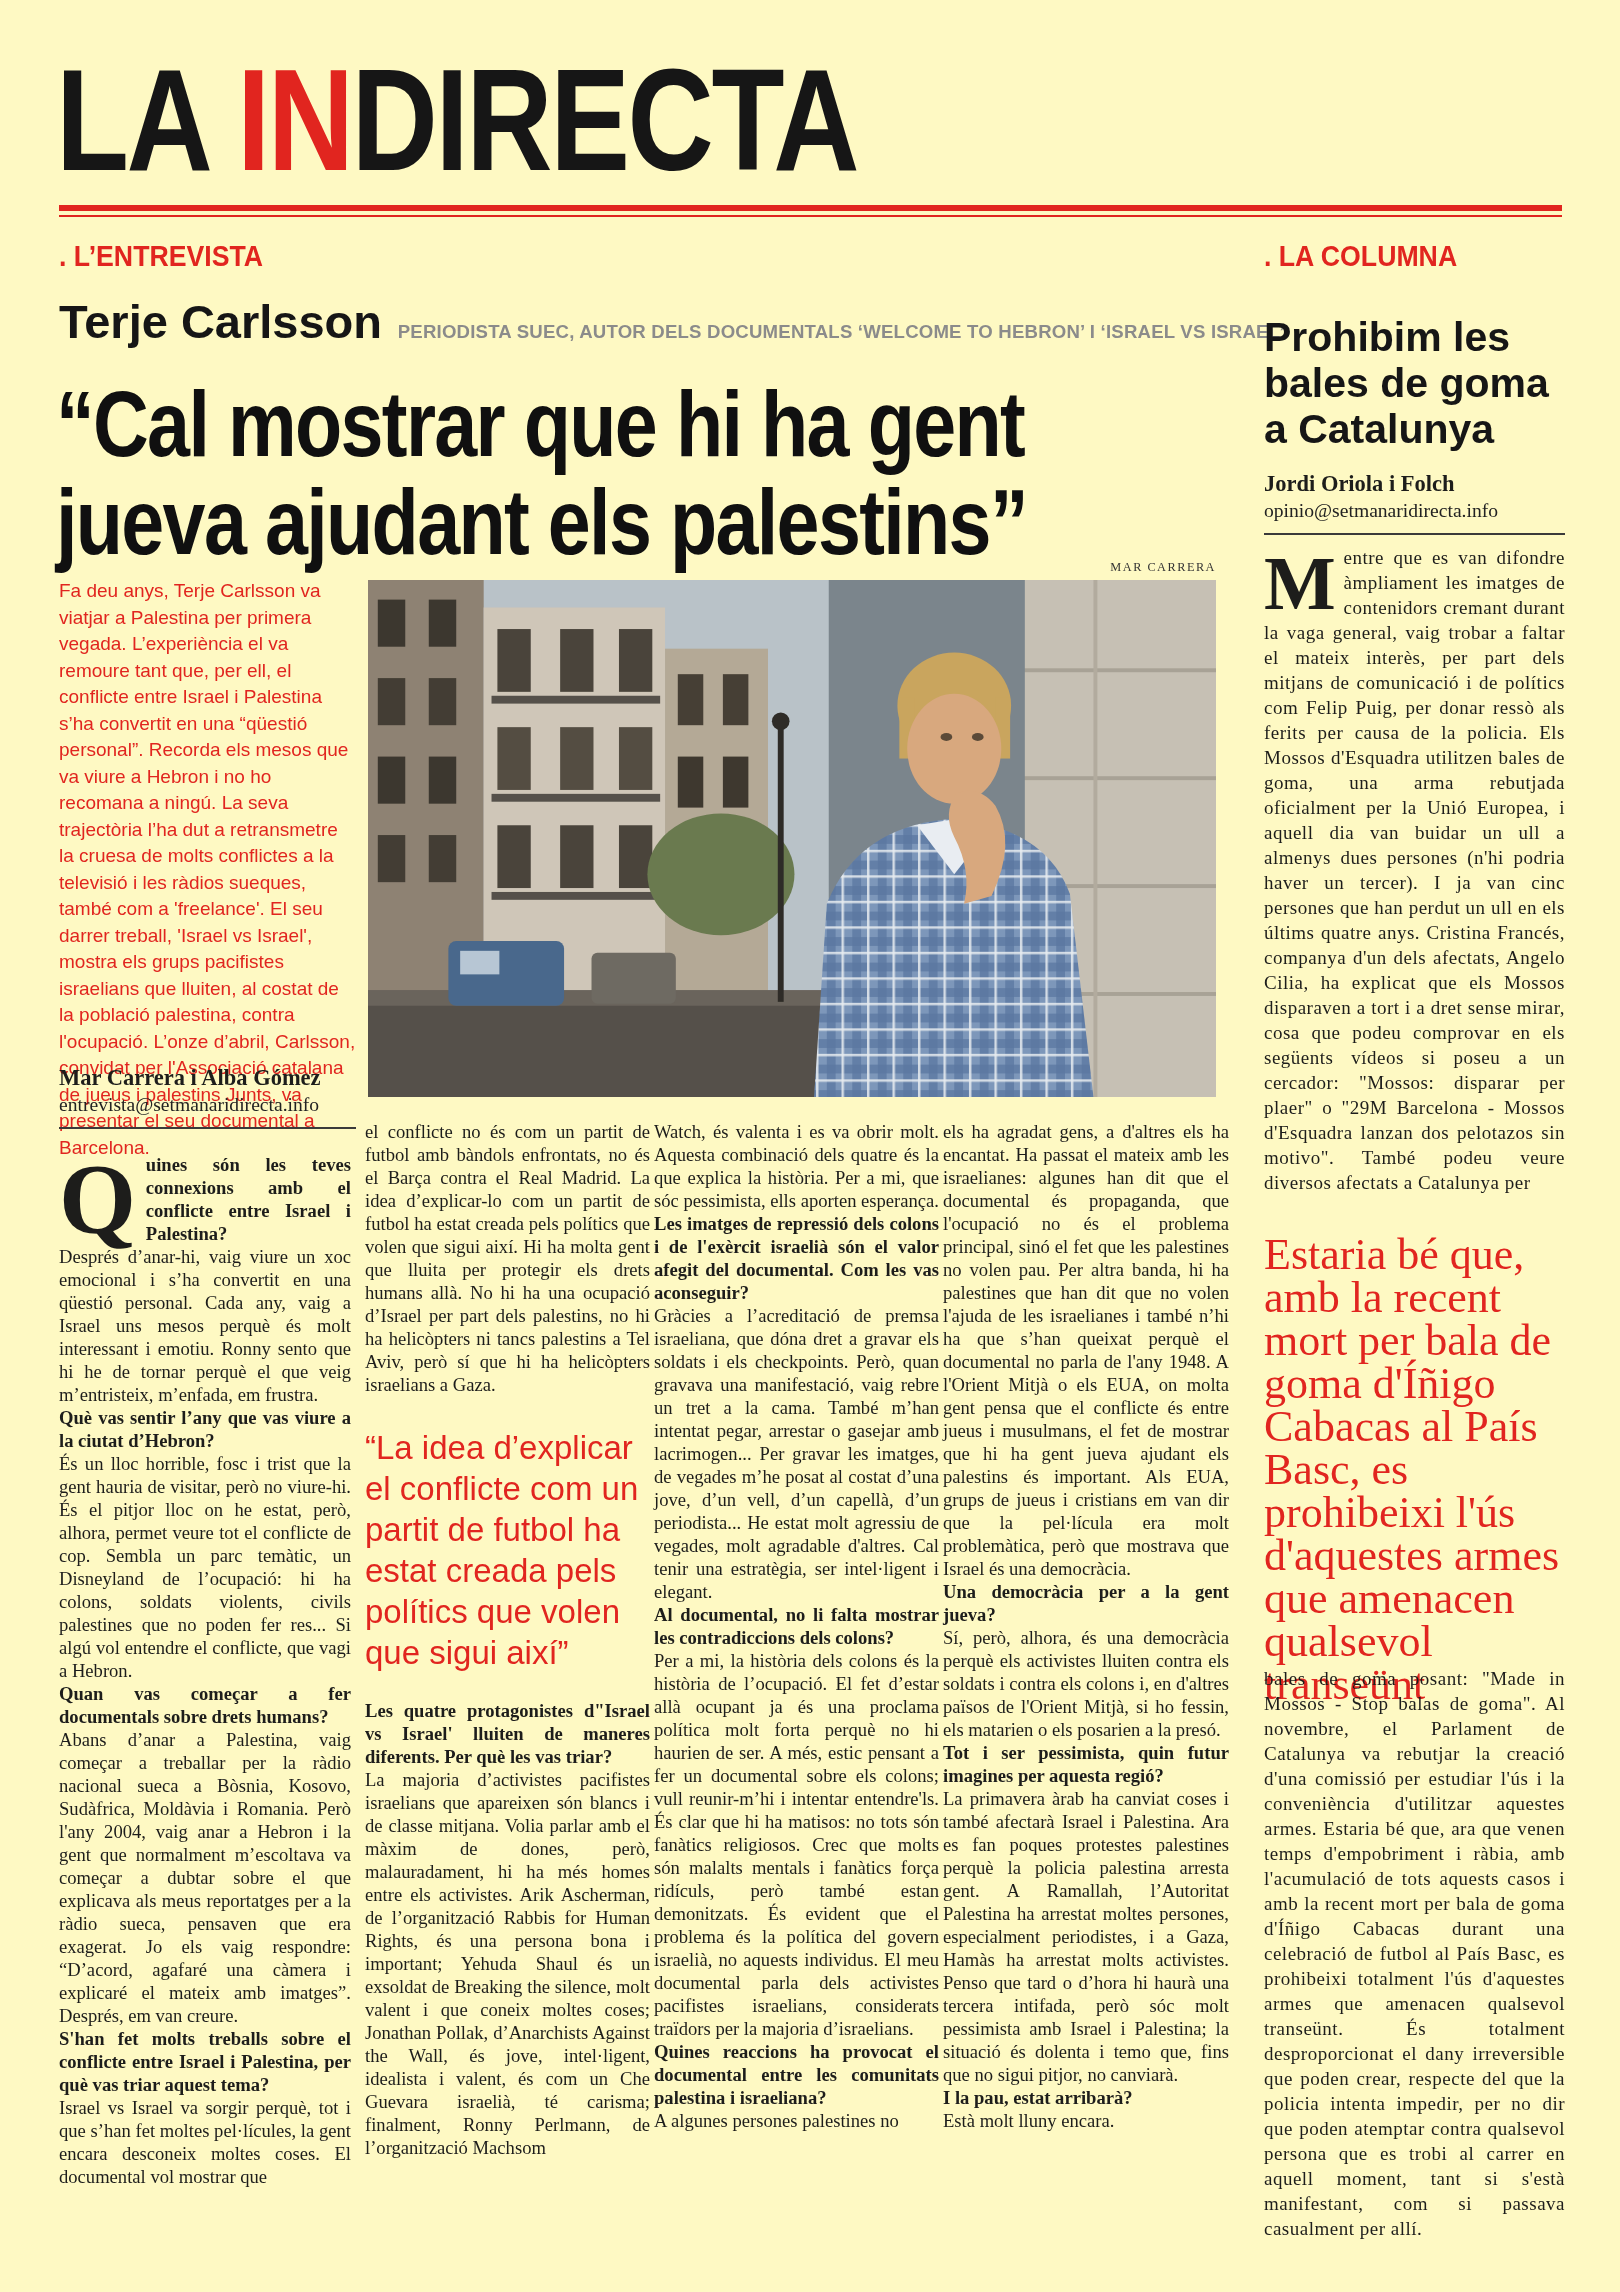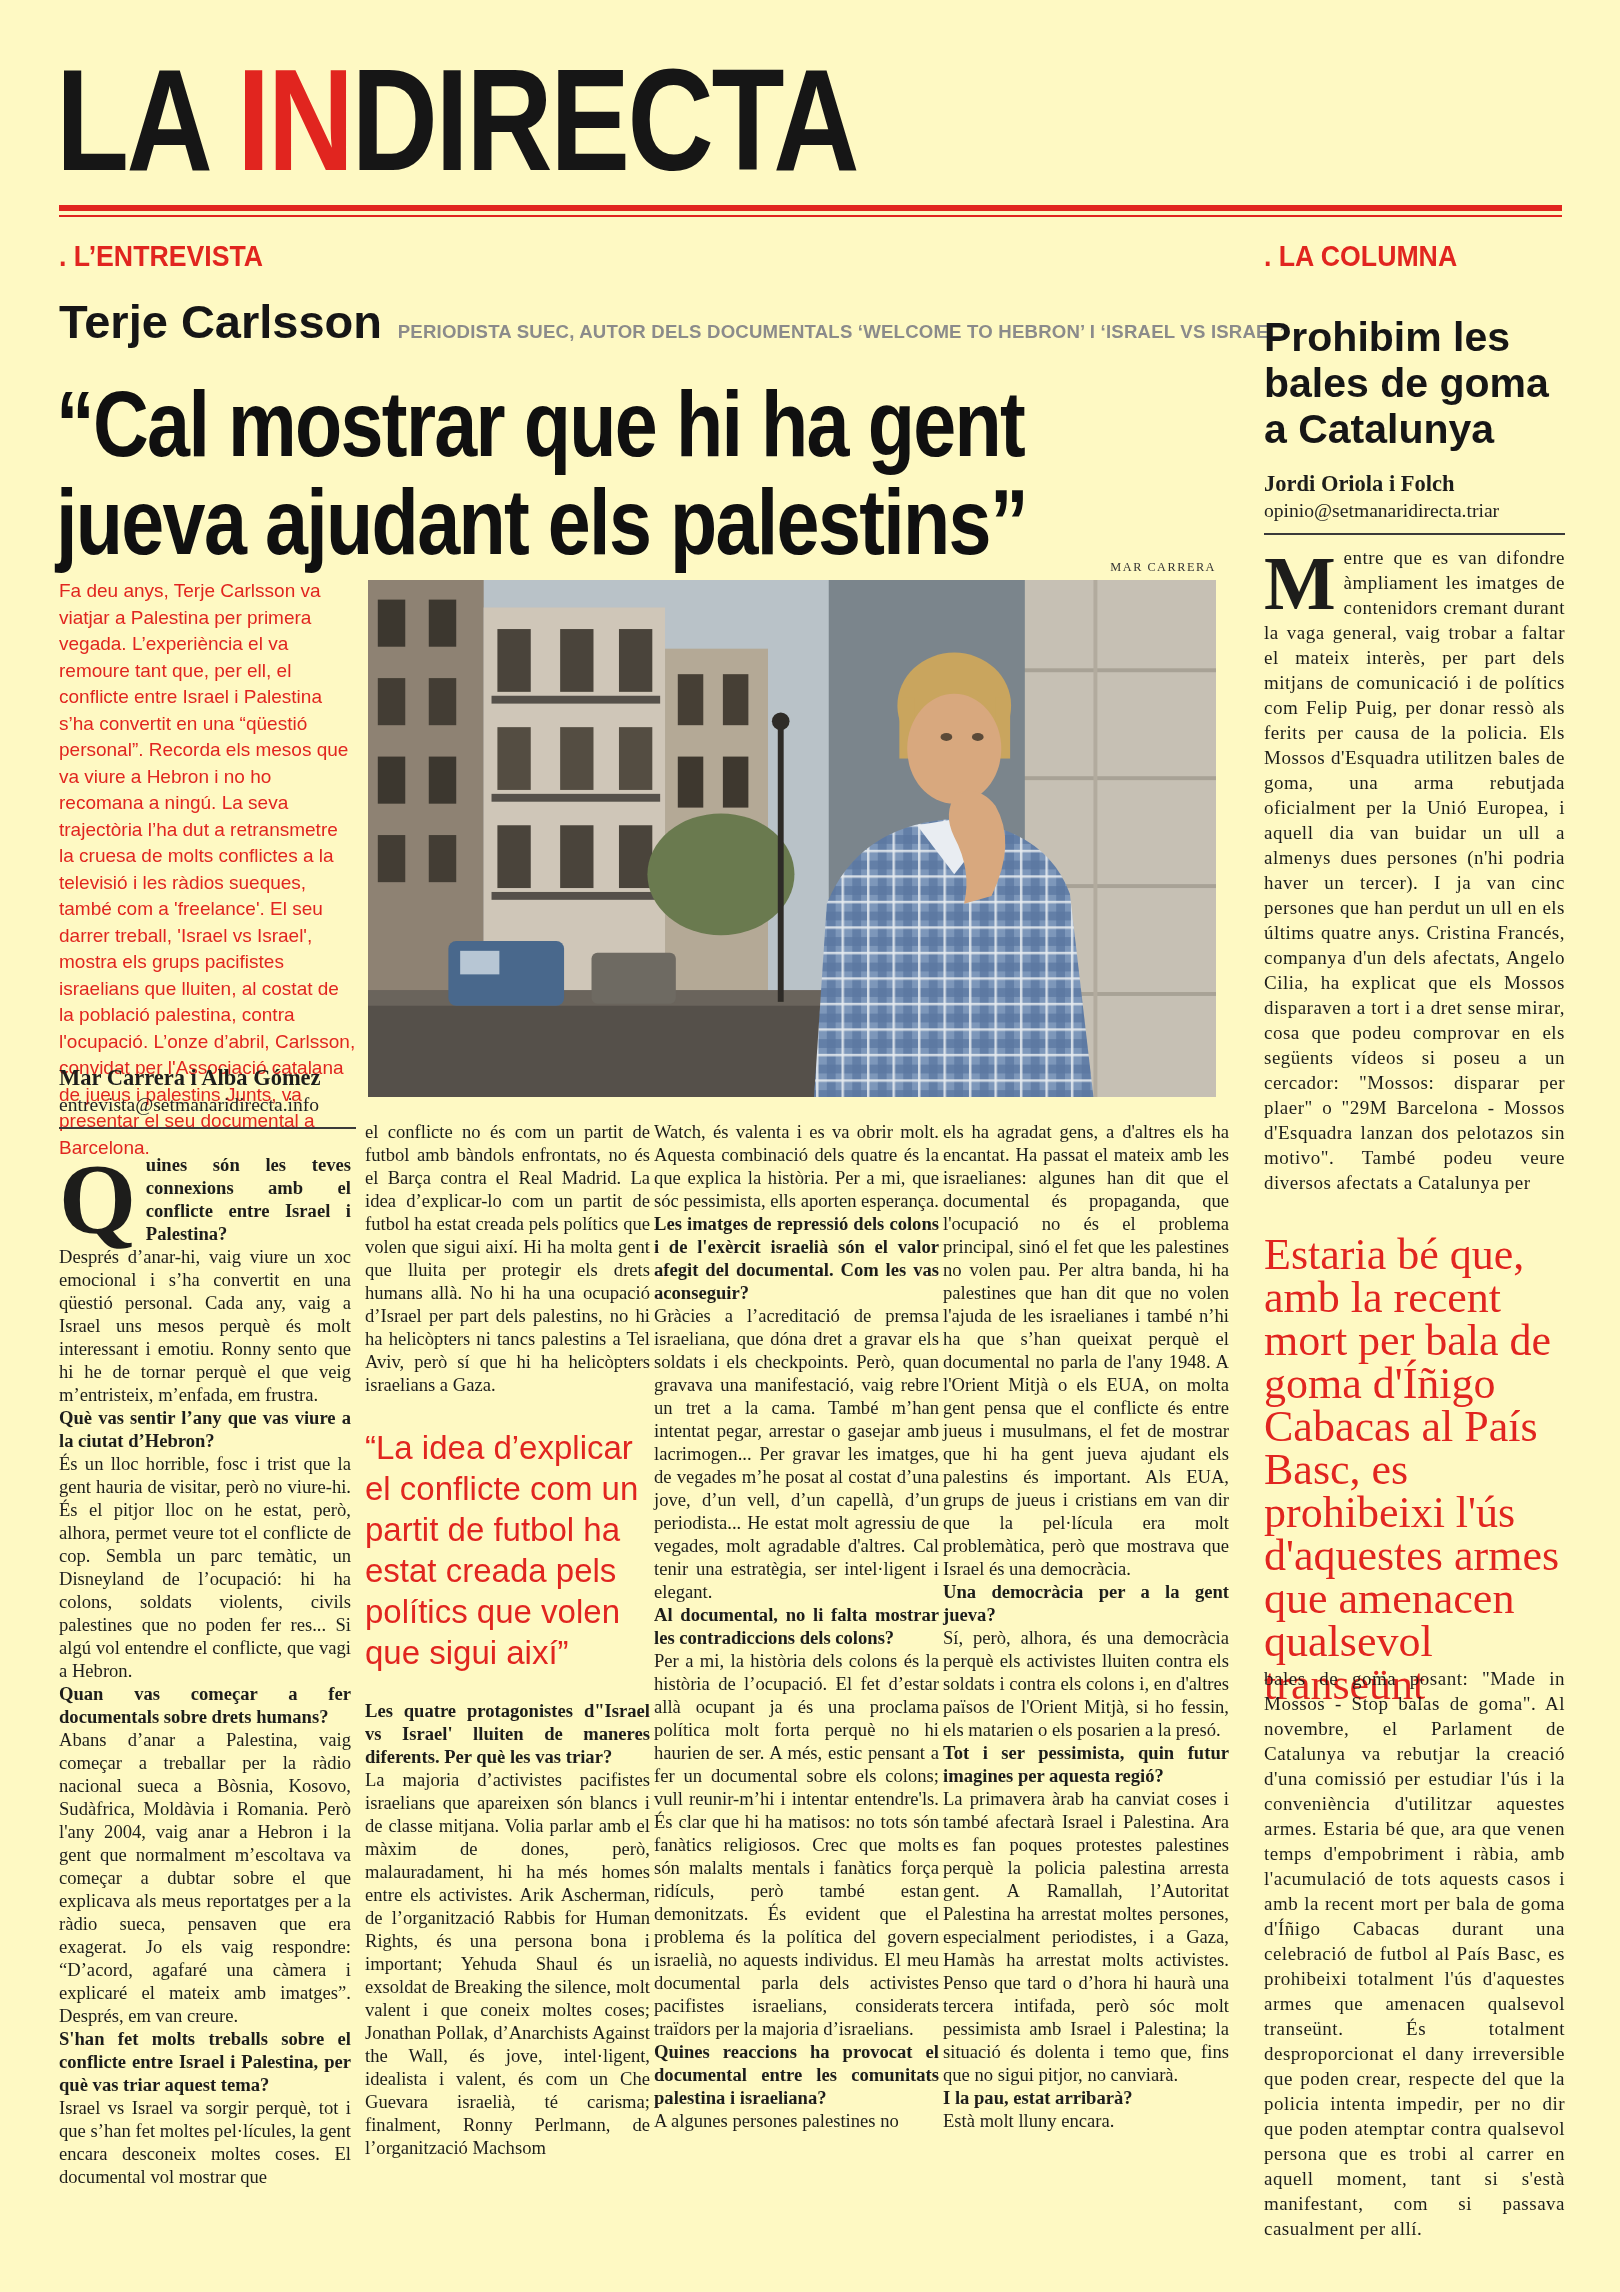--- a/index.html
+++ b/index.html
@@ -207,21 +207,21 @@
     <p>Sí, però, alhora, és una democràcia perquè els activistes lluiten contra els soldats i contra els colons i, en d'altres països de l'Orient Mitjà, si ho fessin, els matarien o els posarien a la presó.</p>
     <p class="q">Tot i ser pessimista, quin futur imagines per aquesta regió?</p>
     <p>La primavera àrab ha canviat coses i també afectarà Israel i Palestina. Ara es fan poques protestes palestines perquè la policia palestina arresta gent. A Ramallah, l’Autoritat Palestina ha arrestat moltes persones, especialment periodistes, i a Gaza, Hamàs ha arrestat molts activistes. Penso que tard o d’hora hi haurà una tercera intifada, però sóc molt pessimista amb Israel i Palestina; la situació és dolenta i temo que, fins que no sigui pitjor, no canviarà.</p>
     <p class="q">I la pau, estat arribarà?</p>
     <p>Està molt lluny encara.</p>
   </div>
 
   <div class="abs r-headline">Prohibim les bales de goma a Catalunya</div>
   <div class="abs r-byline">
     <div class="byline-name">Jordi Oriola i Folch</div>
-    <div class="byline-mail">opinio@setmanaridirecta.triar</div>
+    <div class="byline-mail">opinio@setmanaridirecta.info</div>
     <div class="byline-rule"></div>
   </div>
   <div class="abs r-body" id="r-body1">
     <span class="r-drop">M</span><span>entre que es van difondre àmpliament les imatges de contenidors cremant durant la vaga general, vaig trobar a faltar el mateix interès, per part dels mitjans de comunicació i de polítics com Felip Puig, per donar ressò als ferits per causa de la policia. Els Mossos d'Esquadra utilitzen bales de goma, una arma rebutjada oficialment per la Unió Europea, i aquell dia van buidar un ull a almenys dues persones (n'hi podria haver un tercer). I ja van cinc persones que han perdut un ull en els últims quatre anys. Cristina Francés, companya d'un dels afectats, Angelo Cilia, ha explicat que els Mossos disparaven a tort i a dret sense mirar, cosa que podeu comprovar en els següents vídeos si poseu a un cercador: "Mossos: disparar per plaer" o "29M Barcelona - Mossos d'Esquadra lanzan dos pelotazos sin motivo". També podeu veure diversos afectats a Catalunya per</span>
   </div>
   <div class="abs r-pull">Estaria bé que, amb la recent mort per bala de goma d'Íñigo Cabacas al País Basc, es prohibeixi l'ús d'aquestes armes que amenacen qualsevol transeünt</div>
   <div class="abs r-body" id="r-body2">bales de goma posant: "Made in Mossos - Stop balas de goma". Al novembre, el Parlament de Catalunya va rebutjar la creació d'una comissió per estudiar l'ús i la conveniència d'utilitzar aquestes armes. Estaria bé que, ara que venen temps d'empobriment i ràbia, amb l'acumulació de tots aquests casos i amb la recent mort per bala de goma d'Íñigo Cabacas durant una celebració de futbol al País Basc, es prohibeixi totalment l'ús d'aquestes armes que amenacen qualsevol transeünt. És totalment desproporcionat el dany irreversible que poden crear, respecte del que la policia intenta impedir, per no dir que poden atemptar contra qualsevol persona que es trobi al carrer en aquell moment, tant si s'està manifestant, com si passava casualment per allí.</div>
 
 </div>
 

